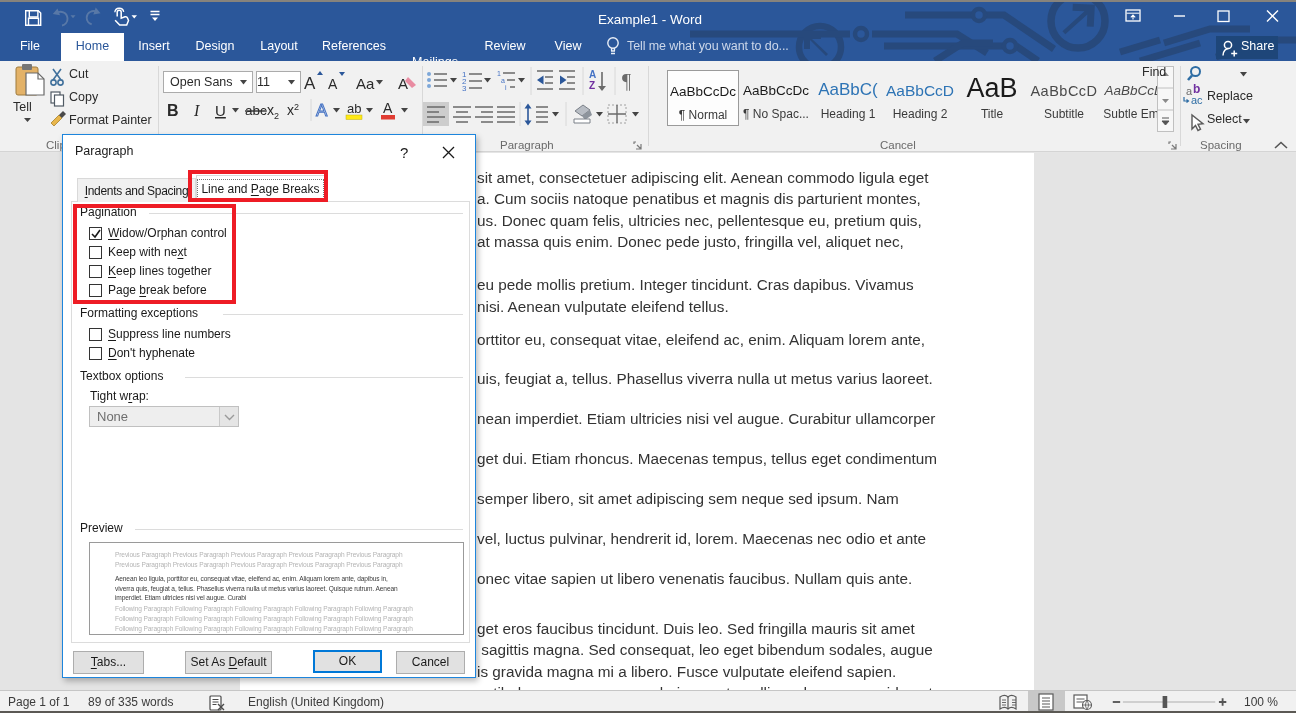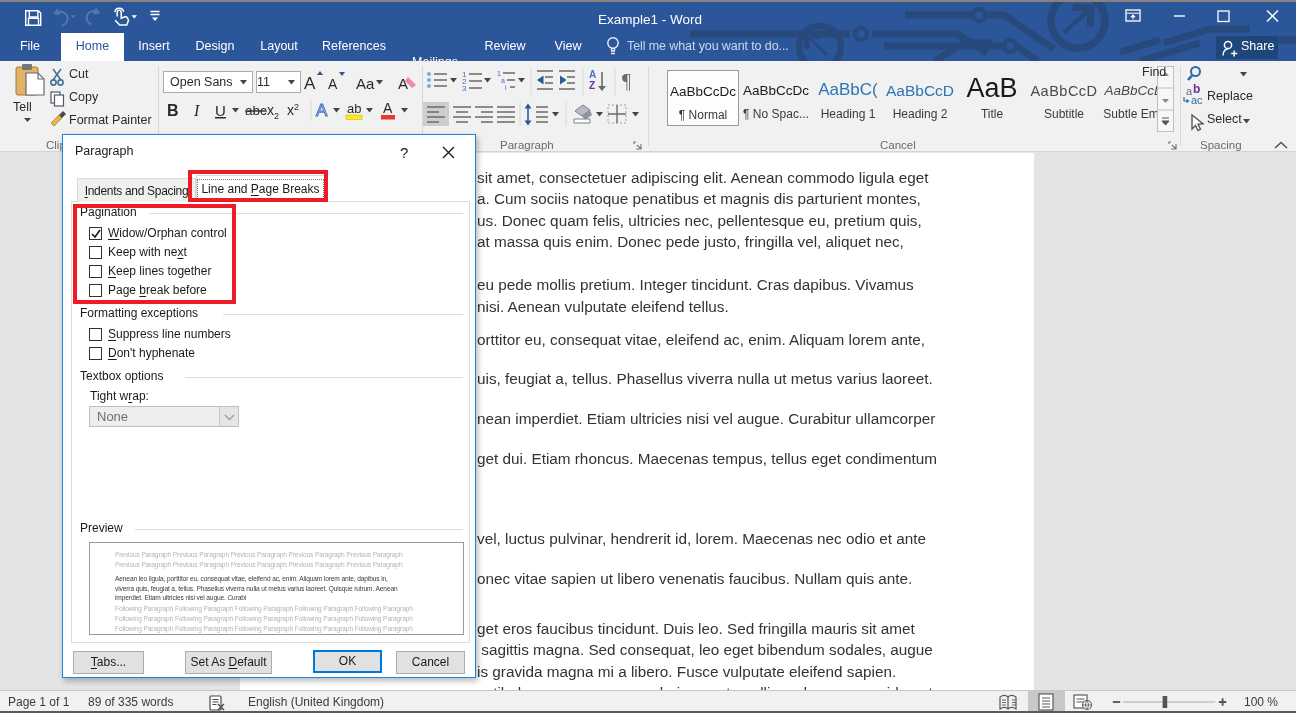--- a/index.html
+++ b/index.html
@@ -388,20 +388,21 @@
     <div class="dline" style="top:15.5px">sit amet, consectetuer adipiscing elit. Aenean commodo ligula eget</div>
     <div class="dline" style="top:37px">a. Cum sociis natoque penatibus et magnis dis parturient montes,</div>
     <div class="dline" style="top:58.5px">us. Donec quam felis, ultricies nec, pellentesque eu, pretium quis,</div>
     <div class="dline" style="top:80px">at massa quis enim. Donec pede justo, fringilla vel, aliquet nec,</div>
     <div class="dline" style="top:123px">eu pede mollis pretium. Integer tincidunt. Cras dapibus. Vivamus</div>
     <div class="dline" style="top:144.5px">nisi. Aenean vulputate eleifend tellus.</div>
     <div class="dline" style="top:178px">orttitor eu, consequat vitae, eleifend ac, enim. Aliquam lorem ante,</div>
     <div class="dline" style="top:216.5px">uis, feugiat a, tellus. Phasellus viverra nulla ut metus varius laoreet.</div>
     <div class="dline" style="top:257px">nean imperdiet. Etiam ultricies nisi vel augue. Curabitur ullamcorper</div>
     <div class="dline" style="top:297px">get dui. Etiam rhoncus. Maecenas tempus, tellus eget condimentum</div>
+    <div class="dline" style="top:337px">semper libero, sit amet adipiscing sem neque sed ipsum. Nam</div>
     <div class="dline" style="top:376.5px">vel, luctus pulvinar, hendrerit id, lorem. Maecenas nec odio et ante</div>
     <div class="dline" style="top:416.5px">onec vitae sapien ut libero venenatis faucibus. Nullam quis ante.</div>
     <div class="dline" style="top:466.5px">get eros faucibus tincidunt. Duis leo. Sed fringilla mauris sit amet</div>
     <div class="dline" style="top:488.3px"> sagittis magna. Sed consequat, leo eget bibendum sodales, augue</div>
     <div class="dline" style="top:509.5px">is gravida magna mi a libero. Fusce vulputate eleifend sapien.</div>
     <div class="dline" style="top:530.5px">estibulum purus quam, scelerisque ut, mollis sed, nonummy id, metus</div>
   </div>
 </div>
 
 <div id="statusbar">

